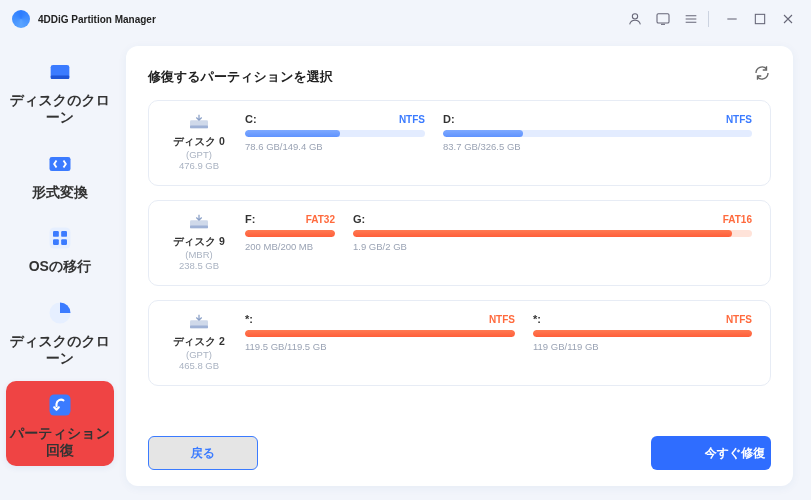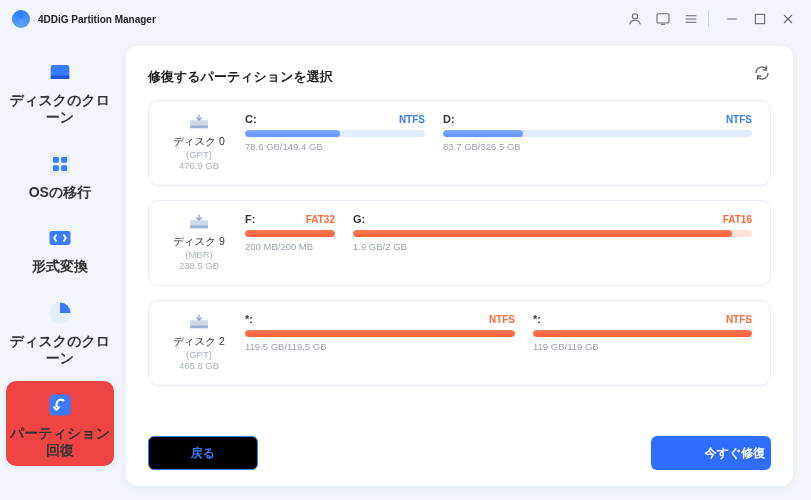--- a/index.html
+++ b/index.html
@@ -25,40 +25,40 @@
 .panel { background: #fff; border-radius: 12px; flex: 1; padding: 18px 22px 16px; display: flex; flex-direction: column; box-shadow: 0 2px 10px rgba(40,80,160,0.06); }
 .panel-head { display: flex; align-items: flex-end; margin-bottom: 14px; }
 .panel-title { font-size: 13px; font-weight: 600; color: #222; }
 .refresh { margin-left: auto; cursor: pointer; color: #666; }
 .refresh svg { width: 18px; height: 18px; stroke: currentColor; fill: none; stroke-width: 1.8; }
 
 .disk-list { flex: 1; display: flex; flex-direction: column; gap: 14px; overflow: auto; }
 .disk-card { border: 1px solid #e7ecf5; border-radius: 10px; padding: 12px 18px 14px; display: flex; }
 .disk-info { width: 64px; display: flex; flex-direction: column; align-items: center; justify-content: center; }
 .disk-glyph { width: 22px; height: 18px; margin-bottom: 4px; }
-.disk-name { font-size: 10.5px; color: #333; font-weight: 400; }
+.disk-name { font-size: 10.5px; color: #333; font-weight: 700; }
 .disk-scheme { font-size: 9.5px; color: #aab3c2; text-align: center; }
 .disk-size { font-size: 9.5px; color: #aab3c2; }
 .parts { flex: 1; display: flex; gap: 18px; margin-left: 14px; }
 .part { display: flex; flex-direction: column; }
 .part-top { display: flex; align-items: baseline; }
 .part-letter { font-size: 11px; color: #333; font-weight: 600; }
 .part-fs { margin-left: auto; font-size: 10px; font-weight: 600; }
 .fs-blue { color: #3b7bff; }
 .fs-orange { color: #ff6a3d; }
 .bar { height: 7px; border-radius: 4px; background: #e3ecff; margin: 5px 0 4px; position: relative; overflow: hidden; }
 .bar-fill { position: absolute; left: 0; top: 0; bottom: 0; border-radius: 4px; }
 .bar.blue .bar-fill { background: linear-gradient(#7ea9ff,#5f93ff); }
 .bar.orange { background: #ffe3d9; }
 .bar.orange .bar-fill { background: linear-gradient(#ff7a52,#ff5e3a); }
 .part-usage { font-size: 9.5px; color: #9aa3b4; }
 
 .footer { display: flex; margin-top: 14px; gap: 10px; }
 .btn { height: 34px; border-radius: 6px; font-size: 12px; font-weight: 600; display: flex; align-items: center; justify-content: center; cursor: pointer; }
-.btn-outline { border: 1.5px solid #3b7bff; color: #3b7bff; background: #000000; width: 110px; }
+.btn-outline { border: 1.5px solid #3b7bff; color: #3b7bff; background: #e5e5e5; width: 110px; }
 .btn-primary { background: #2f6dff; color: #fff; width: 120px; margin-left: auto; padding-left: 48px; }
 </style>
 </head>
 <body>
 
 <div class="titlebar">
   <div class="app-logo"></div>
   <div class="app-title">4DDiG Partition Manager</div>
   <div class="titlebar-spacer"></div>
   <div class="titlebar-ic">
@@ -99,41 +99,41 @@
 <div class="body-row">
   <div class="sidebar" id="sidebar">
       <div class="side-item">
         <div class="side-ic">
           <svg viewBox="0 0 24 24" width="28" height="28">
             <rect x="4" y="6" width="16" height="12" rx="2" fill="#3b7bff"></rect>
             <rect x="4" y="15" width="16" height="3" rx="1" fill="#1f55d6"></rect>
           </svg>
         </div>
         <div class="side-lbl">ディスクのクローン</div>
+      </div>
+      <div class="side-item">
+        <div class="side-ic">
+          <svg viewBox="0 0 24 24" width="28" height="28">
+            <rect x="3" y="6" width="18" height="12" rx="2" fill="#3b7bff"></rect>
+            <path d="M9 9l-2 3 2 3M15 9l2 3-2 3" stroke="#fff" stroke-width="1.6" fill="none"></path>
+          </svg>
+        </div>
+        <div class="side-lbl">形式変換</div>
       </div>
       <div class="side-item">
         <div class="side-ic">
           <svg viewBox="0 0 24 24" width="28" height="28">
             <rect x="3" y="3" width="18" height="18" rx="4" fill="#e6efff"></rect>
             <rect x="6" y="6" width="5" height="5" rx="1" fill="#3b7bff"></rect>
             <rect x="13" y="6" width="5" height="5" rx="1" fill="#3b7bff"></rect>
             <rect x="6" y="13" width="5" height="5" rx="1" fill="#3b7bff"></rect>
             <rect x="13" y="13" width="5" height="5" rx="1" fill="#3b7bff"></rect>
           </svg>
         </div>
         <div class="side-lbl">OSの移行</div>
-      </div>
-      <div class="side-item">
-        <div class="side-ic">
-          <svg viewBox="0 0 24 24" width="28" height="28">
-            <rect x="3" y="6" width="18" height="12" rx="2" fill="#3b7bff"></rect>
-            <path d="M9 9l-2 3 2 3M15 9l2 3-2 3" stroke="#fff" stroke-width="1.6" fill="none"></path>
-          </svg>
-        </div>
-        <div class="side-lbl">形式変換</div>
       </div>
       <div class="side-item">
         <div class="side-ic">
           <svg viewBox="0 0 24 24" width="28" height="28">
             <circle cx="12" cy="12" r="9" fill="#e6efff"></circle>
             <path d="M12 3a9 9 0 0 1 9 9h-9z" fill="#3b7bff"></path>
           </svg>
         </div>
         <div class="side-lbl">ディスクのクローン</div>
       </div>

